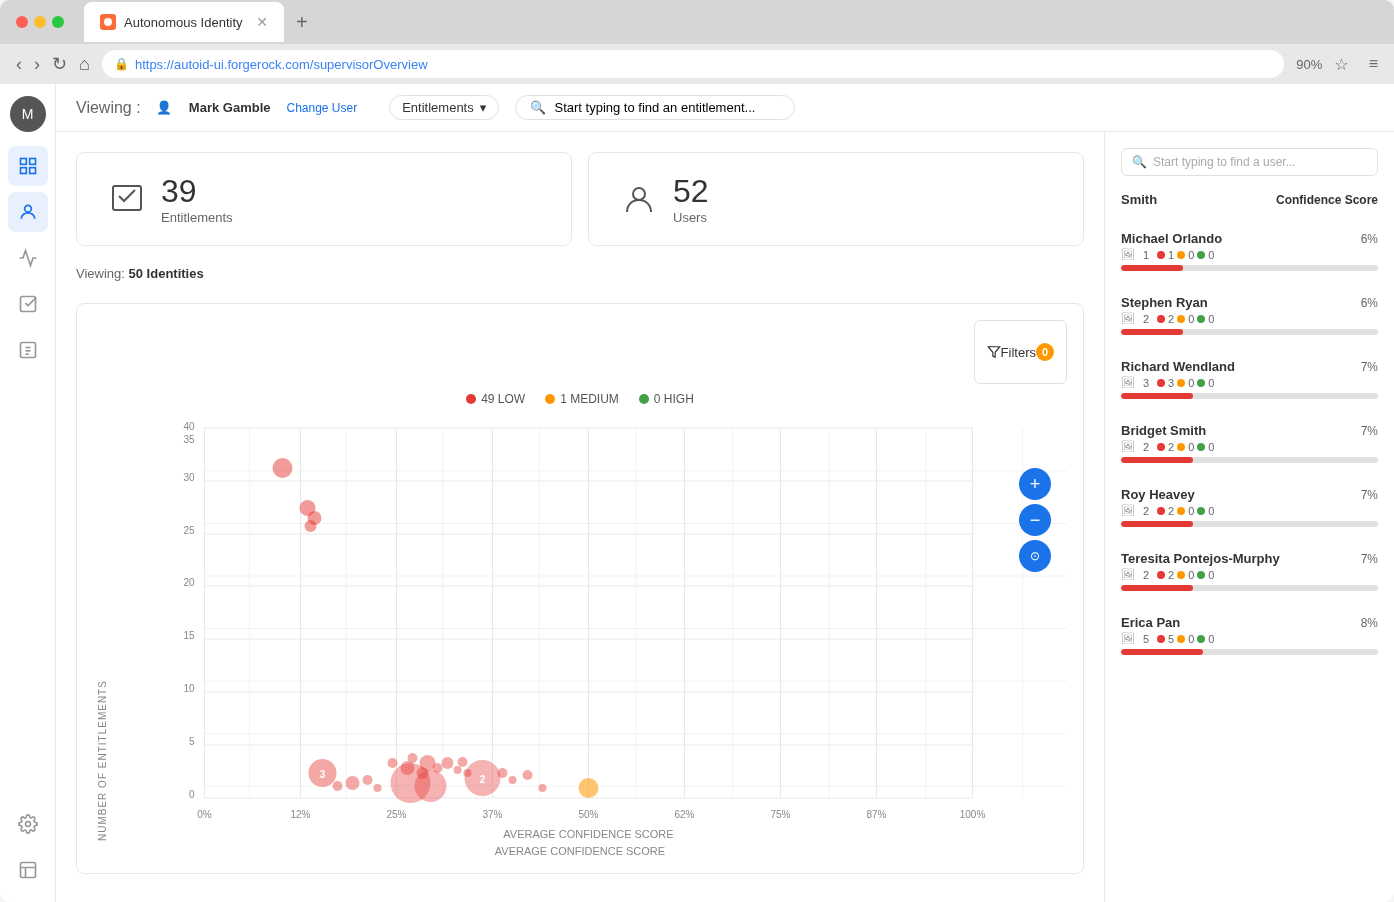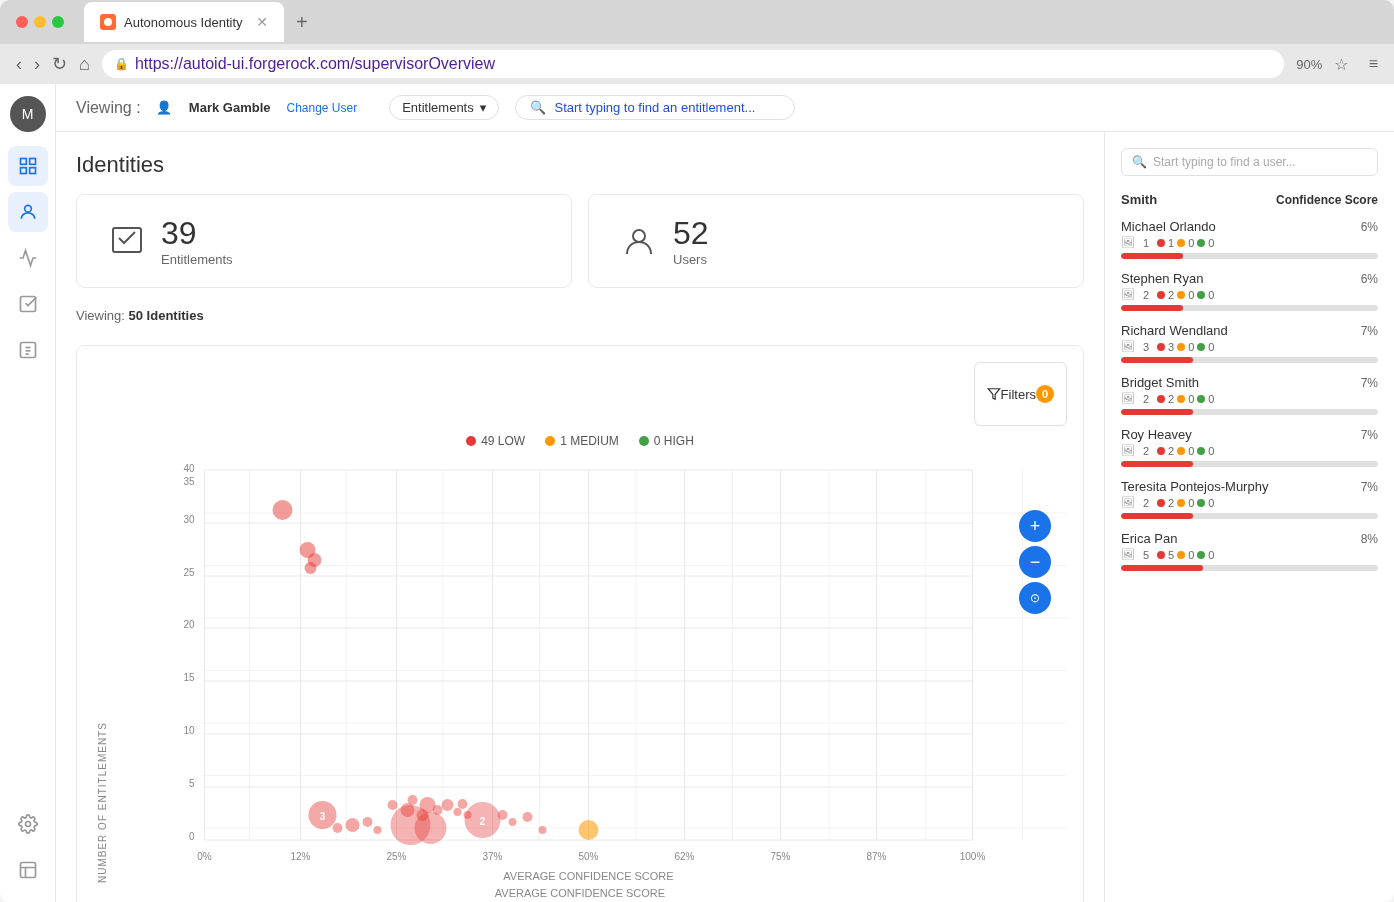--- a/index.html
+++ b/index.html
@@ -75,21 +75,21 @@
     .zoom-btn.reset { font-size: 12px; }
 
     
     .right-panel { width: 290px; border-left: 1px solid #e8e8e8; background: #fff; padding: 16px; overflow-y: auto; }
     .panel-search { display: flex; align-items: center; gap: 6px; border: 1px solid #e0e0e0; border-radius: 6px; padding: 6px 10px; margin-bottom: 16px; color: #999; font-size: 12px; }
     .panel-header { display: flex; justify-content: space-between; align-items: center; margin-bottom: 12px; font-weight: 600; font-size: 13px; color: #333; }
     .confidence-score-label { font-size: 12px; font-weight: 600; color: #333; }
 
     .user-row { margin-bottom: 12px; }
     .user-row-header { display: flex; justify-content: space-between; align-items: baseline; margin-bottom: 2px; }
-    .user-name { font-size: 13px; font-weight: 400; color: #333; }
+    .user-name { font-size: 13px; font-weight: 700; color: #333; margin-top: 12px; }
     .user-score { font-size: 12px; color: #666; }
     .user-sub { display: flex; align-items: center; gap: 8px; margin-bottom: 4px; }
     .user-icon { color: #888; font-size: 11px; }
     .user-count { font-size: 11px; color: #666; }
     .dot-group { display: flex; align-items: center; gap: 3px; font-size: 11px; color: #666; }
     .dot-indicator { width: 8px; height: 8px; border-radius: 50%; }
     .dot-red-s { background: #e53935; }
     .dot-orange-s { background: #ff9800; }
     .dot-green-s { background: #43a047; }
     .progress-bar { height: 6px; border-radius: 3px; background: #e0e0e0; overflow: hidden; margin-bottom: 2px; }
@@ -118,21 +118,21 @@
     <span class="tab-add">+</span>
   </div>
 
   <div class="browser-addressbar">
     <button class="nav-btn">‹</button>
     <button class="nav-btn">›</button>
     <button class="nav-btn">↻</button>
     <button class="nav-btn">⌂</button>
     <div class="address-box">
       <span style="color:#666;font-size:12px;">🔒</span>
-      <span style="font-size:16px;color:#4c1d95;">https://autoid-ui.forgerock.com/supervisorOverview</span>
+      <span style="font-size:13px;color:#3b82f6;">https://autoid-ui.forgerock.com/supervisorOverview</span>
     </div>
     <span class="zoom-level">90%</span>
     <span style="color:#666;font-size:16px;">☆</span>
     <span style="color:#666;font-size:16px;margin-left:8px;">≡</span>
   </div>
 
   <div class="app-container">
 
     <div class="sidebar">
       <div class="sidebar-avatar">M</div>
@@ -190,28 +190,27 @@
         <span class="viewing-label">Viewing :</span>
         <span style="color:#888;">👤</span>
         <span class="user-chip">Mark Gamble</span>
         <span class="change-user-link">Change User</span>
         <div class="entitlements-dropdown">
           <span>Entitlements</span>
           <span>▾</span>
         </div>
         <div class="search-bar">
           <span style="color:#aaa;">🔍</span>
-          <span style="color:#1d4ed8;">Start typing to find an entitlement...</span>
+          <span style="color:#000000;">Start typing to find an entitlement...</span>
         </div>
       </div>
 
       <div class="page-body">
 
         <div class="chart-area">
-          <h1 class="page-title">Identities</h1>
 
           <div class="stats-row">
             <div class="stat-card">
               <div class="stat-icon">
                 <svg width="36" height="36" viewBox="0 0 36 36" fill="none" stroke="#555" stroke-width="2">
                   <rect x="4" y="6" width="28" height="24" rx="2"></rect>
                   <polyline points="10 16 15 21 26 10"></polyline>
                 </svg>
               </div>
               <div>

